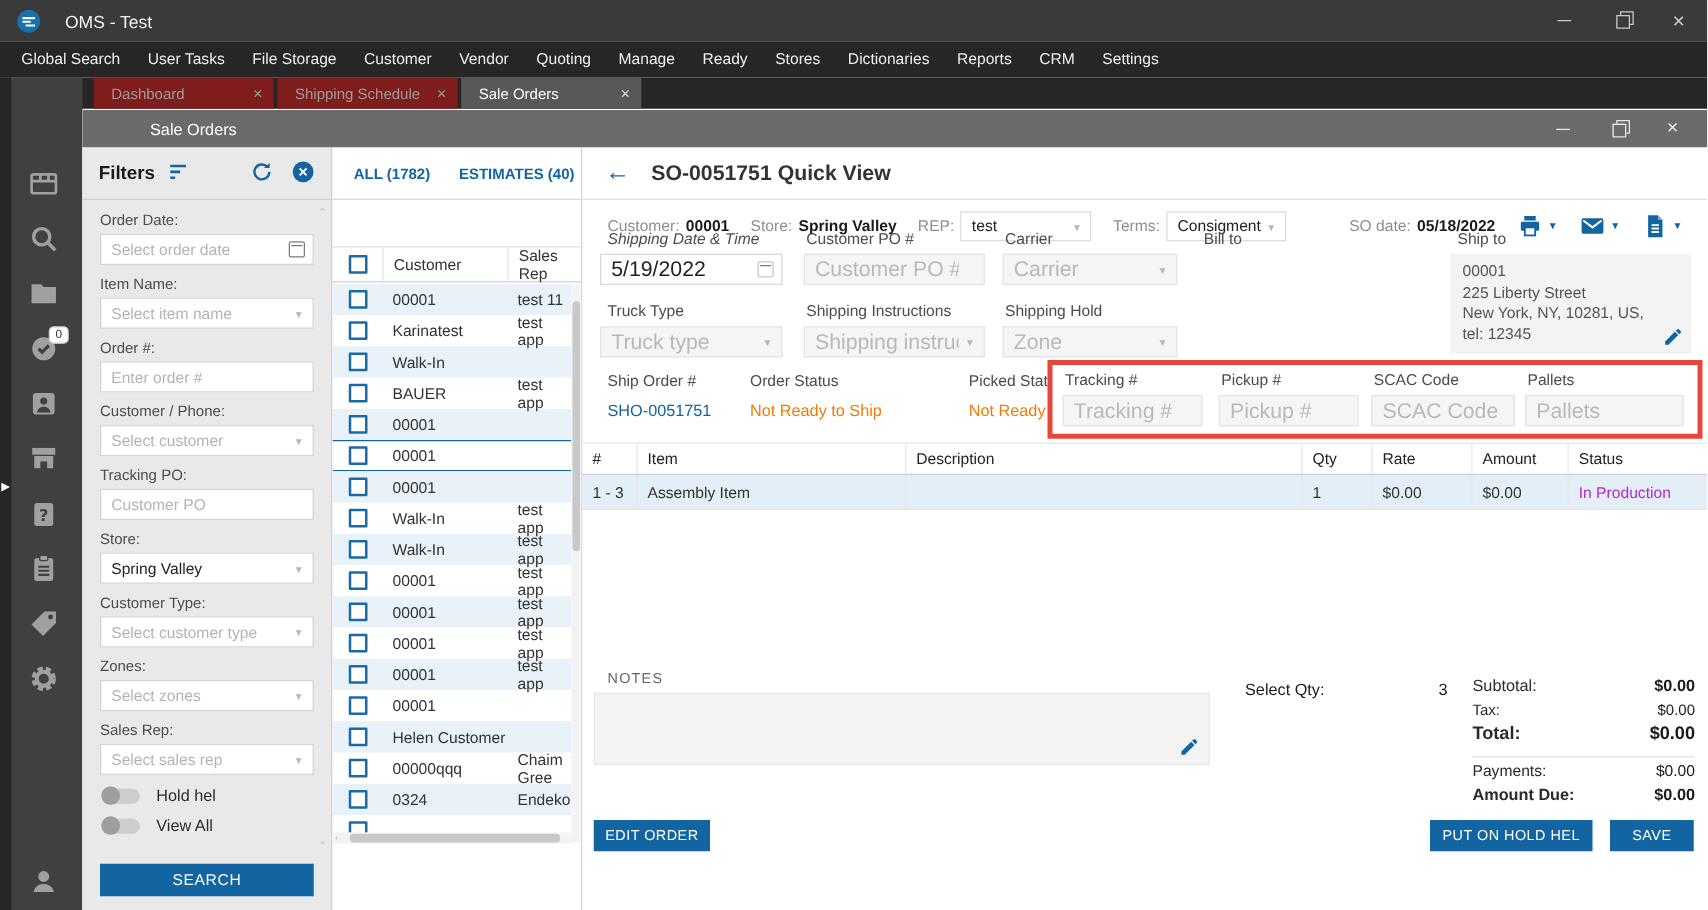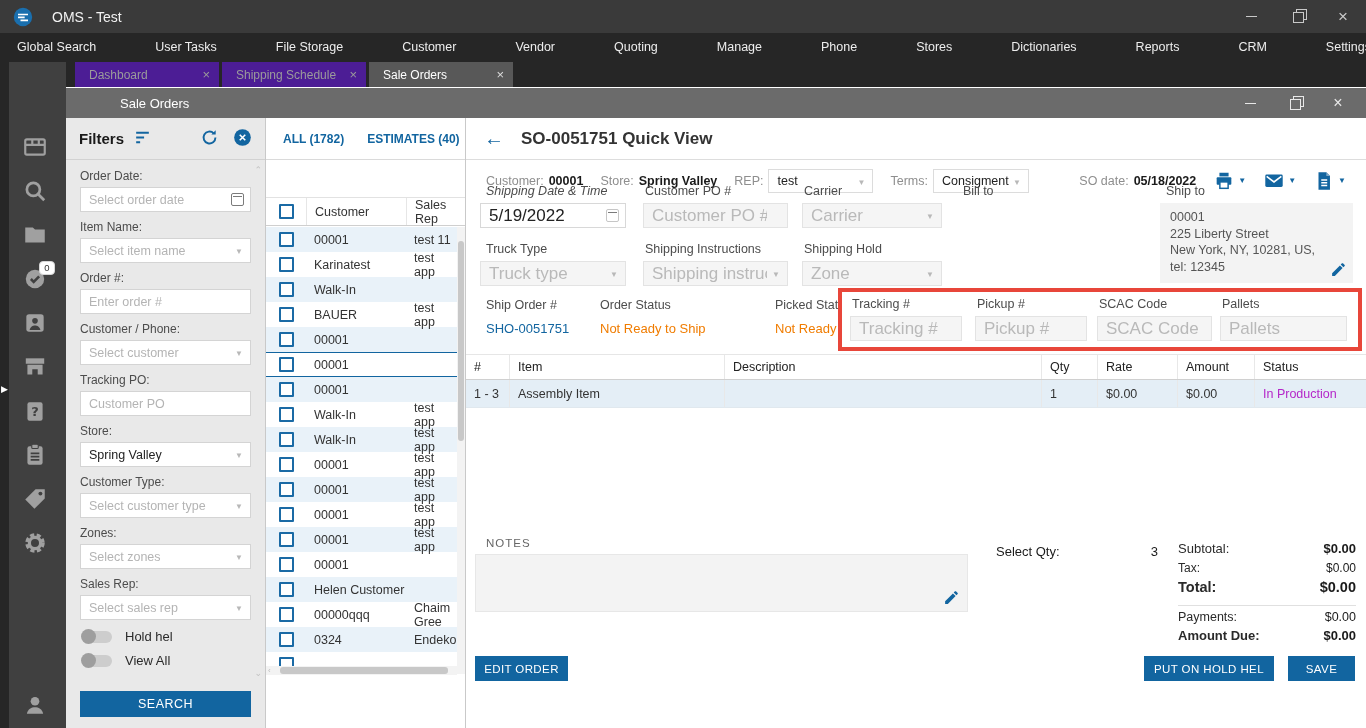--- a/index.html
+++ b/index.html
@@ -10,24 +10,24 @@
   
   .titlebar { position:absolute; top:0; left:0; right:0; height:33px; background:#3a3a3a; display:flex; align-items:center; color:#fff;text-align:center; }
   .app-logo { width:20px; height:20px; margin-left:13px; }
   .titlebar .t-title { margin-left:19px; font-size:14px; color:#f2f2f2; }
   .win-ctls { margin-left:auto; display:flex; height:100%; }
   .win-ctl { width:46px; height:100%; display:flex; align-items:center; justify-content:center; color:#c9c9c9; font-size:14px; }
   .glyph-min { display:inline-block; width:11px; height:0; border-top:1px solid #c9c9c9; }
   .glyph-restore { position:relative; display:inline-block; width:9px; height:9px; border:1px solid #c9c9c9; background:#3a3a3a; }
   .glyph-restore::before { content:""; position:absolute; left:2px; top:-4px; width:9px; height:9px; border:1px solid #c9c9c9; }
   .glyph-restore::after { content:""; position:absolute; left:-1px; top:-1px; width:9px; height:9px; background:#3a3a3a; border:1px solid #c9c9c9; }
-  .menubar { position:absolute; top:33px; left:0; right:0; height:29px; background:#262626; display:flex; align-items:center; padding-left:6px;gap:37px; }
+  .menubar { position:absolute; top:33px; left:0; right:0; height:29px; background:#262626; display:flex; align-items:center; padding-left:6px; }
   .menu-item { color:#ededed; font-size:12.5px; padding:0 11px; line-height:29px; white-space:nowrap; }
   .tabstrip { position:absolute; top:62px; left:0; right:0; height:25px; background:#262626; display:flex; gap:3px; padding-left:75px; }
-  .wtab { width:144px; height:25px; background:#4c1d95; color:#9b9b9b; font-size:12px; display:flex; align-items:center; padding:0 9px 0 14px; }
+  .wtab { width:144px; height:25px; background:#7f1d1d; color:#9b9b9b; font-size:12px; display:flex; align-items:center; padding:0 9px 0 14px; }
   .wtab.active { background:#585858; color:#fff; }
   .wtab .tab-x { margin-left:auto; font-size:13px; color:#9b9b9b; }
   .wtab.active .tab-x { color:#dcdcdc; }
 
   
   .sidebar { position:absolute; top:62px; left:0; width:66px; bottom:0; background:#404040; }
   .sidebar .rail { position:absolute; left:0; top:0; width:9px; height:100%; background:#262626; }
   .sb-icon { position:absolute; left:22px; width:26px; height:26px; }
   .sb-icon svg { width:26px; height:26px; }
   .sb-badge { position:absolute; top:-5px; right:-7px; min-width:16px; height:14px; background:#fff; border:1px solid #d6d6d6; border-radius:4px; font-size:9.5px; color:#333; text-align:center; line-height:12px; padding:0 2px; }
@@ -160,21 +160,21 @@
   </div>
 
   <nav class="menubar" id="menubar">
       <span class="menu-item">Global Search</span>
       <span class="menu-item">User Tasks</span>
       <span class="menu-item">File Storage</span>
       <span class="menu-item">Customer</span>
       <span class="menu-item">Vendor</span>
       <span class="menu-item">Quoting</span>
       <span class="menu-item">Manage</span>
-      <span class="menu-item">Phone</span>
+      <span class="menu-item">Ready</span>
       <span class="menu-item">Stores</span>
       <span class="menu-item">Dictionaries</span>
       <span class="menu-item">Reports</span>
       <span class="menu-item">CRM</span>
       <span class="menu-item">Settings</span>
     </nav>
 
   <div class="tabstrip" id="tabstrip">
       <div class="wtab">
         <span>Dashboard</span>

